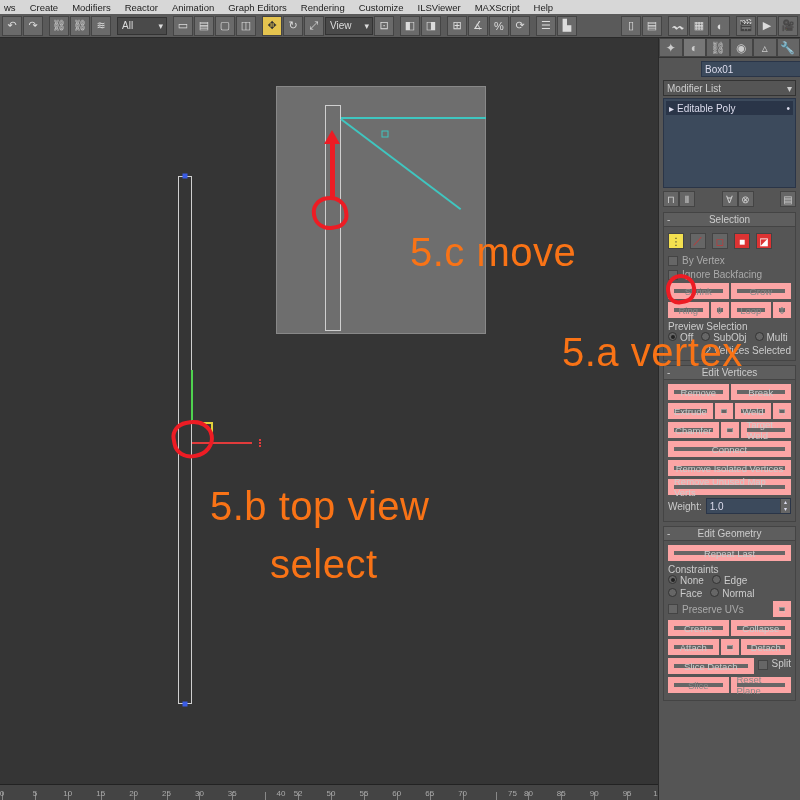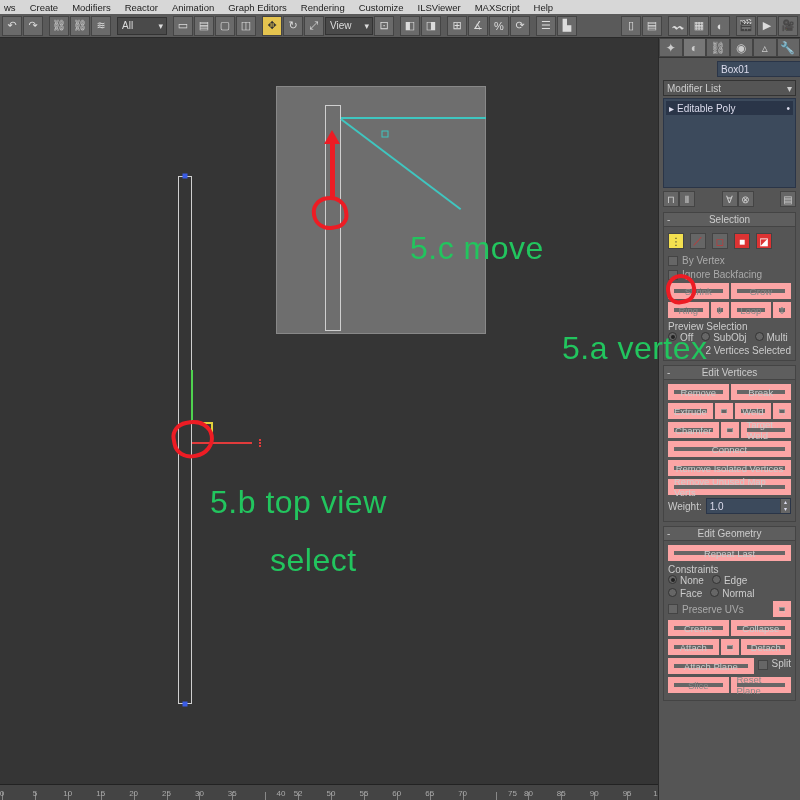--- a/index.html
+++ b/index.html
@@ -18,21 +18,21 @@
   .tdrop::after { content: "▾"; position: absolute; right: 3px; font-size: 9px; }
 
   
   .viewport { position: absolute; top: 38px; left: 0; right: 142px; bottom: 16px; background: #353535; }
 
   
   .cmdpanel { position: absolute; top: 38px; right: 0; width: 142px; bottom: 0; background: #555555; border-left: 1px solid #2a2a2a; }
   .tabrow { display: flex; height: 20px; background: #555; border-bottom: 1px solid #333; }
   .tab { flex: 1; border: 1px solid #444; background: #666; display: flex; align-items: center; justify-content: center; font-size: 12px; color: #ccc; cursor: pointer; }
   .tab.active { background: #777; }
-  .objname { display: flex; height: 18px; margin: 2px 20px; align-items: center; padding-left: 38px; }
+  .objname { display: flex; height: 18px; margin: 2px 4px; align-items: center; padding-left: 38px; }
   .objname input { flex: 1; height: 16px; background: #3c4a5c; border: 1px solid #2a3548; color: #dde; font-size: 10px; padding: 0 3px; }
   .modlist { margin: 0 4px; }
   .modlist .sel { height: 16px; background: #555; border: 1px solid #333; color: #ccc; font-size: 10px; display: flex; align-items: center; padding: 0 3px; position: relative; }
   .modlist .sel::after { content: "▾"; position: absolute; right: 3px; }
   .modstack { margin: 2px 4px; height: 90px; background: #3c4a5c; border: 1px solid #2a3548; padding: 2px; }
   .stackitem { height: 14px; background: #2a3548; color: #dde; font-size: 10px; display: flex; align-items: center; padding: 0 3px; position: relative; }
   .stackitem .plus { margin-right: 3px; }
   .stackbtns { height: 18px; margin: 2px 4px; display: flex; justify-content: space-between; align-items: center; }
   .sbtn { width: 16px; height: 16px; background: #666; border: 1px solid #444; font-size: 10px; display: flex; align-items: center; justify-content: center; cursor: pointer; }
 
@@ -63,21 +63,21 @@
   .vert { position: absolute; width: 5px; height: 5px; background: #3a5ce6; transform: translate(-50%,-50%); }
   .gizmo-y { position: absolute; width: 2px; height: 50px; background: #4fd24f; }
   .gizmo-x { position: absolute; height: 2px; width: 60px; background: #e23b3b; }
   .gizmo-corner { position: absolute; width: 20px; height: 20px; border-right: 2px solid #e2d23b; border-top: 2px solid #e2d23b; }
   .zoombox { position: absolute; background: #6e6e6e; border: 1px solid #888; }
   .zoom-inner { position: absolute; border: 1px solid #cfcfcf; }
   .zoom-diag { position: absolute; background: #3fc6c0; height: 1.5px; transform-origin: left center; }
   .zoom-handle { position: absolute; width: 7px; height: 7px; border: 1px solid #3fc6c0; transform: translate(-50%,-50%); }
 
   
-  .annotation-text { position: absolute; color: #22c55e; font-size: 32px; font-weight: 400; letter-spacing: 0.5px; }
+  .annotation-text { position: absolute; color: #f97316; font-size: 40px; font-weight: 400; letter-spacing: 0.5px; }
   .red-circle { position: absolute; border: 4px solid #ed1c24; border-radius: 50% 50% 45% 40%; transform: rotate(-10deg); }
   .red-arrow-shaft { position: absolute; width: 5px; background: #ed1c24; border-radius: 3px; }
   .red-arrow-head { position: absolute; width: 0; height: 0; border-left: 8px solid transparent; border-right: 8px solid transparent; border-bottom: 14px solid #ed1c24; }
 
   
   .timeline { position: absolute; left: 0; bottom: 0; right: 142px; height: 16px; background: #444; border-top: 1px solid #222; display: flex; align-items: flex-end; }
   .tick { position: absolute; bottom: 0; width: 1px; height: 8px; background: #888; }
   .ticklbl { position: absolute; bottom: 2px; color: #aaa; font-size: 8px; transform: translateX(-50%); }
 </style>
 </head>
@@ -356,21 +356,21 @@
       <div class="btnrow">
         <div class="pbtn">Create</div>
         <div class="pbtn">Collapse</div>
       </div>
       <div class="btnrow">
         <div class="pbtn">Attach</div>
         <div class="pbtn narrowbtn">□</div>
         <div class="pbtn">Detach</div>
       </div>
       <div class="btnrow">
-        <div class="pbtn">Attach Plane</div>
+        <div class="pbtn">Slice Detach</div>
         <div class="chk" style="margin:2px"></div>
         <span class="rowlbl">Split</span>
       </div>
       <div class="btnrow">
         <div class="pbtn disabled">Slice</div>
         <div class="pbtn disabled">Reset Plane</div>
       </div>
     </div>
   </div>
 </div>

